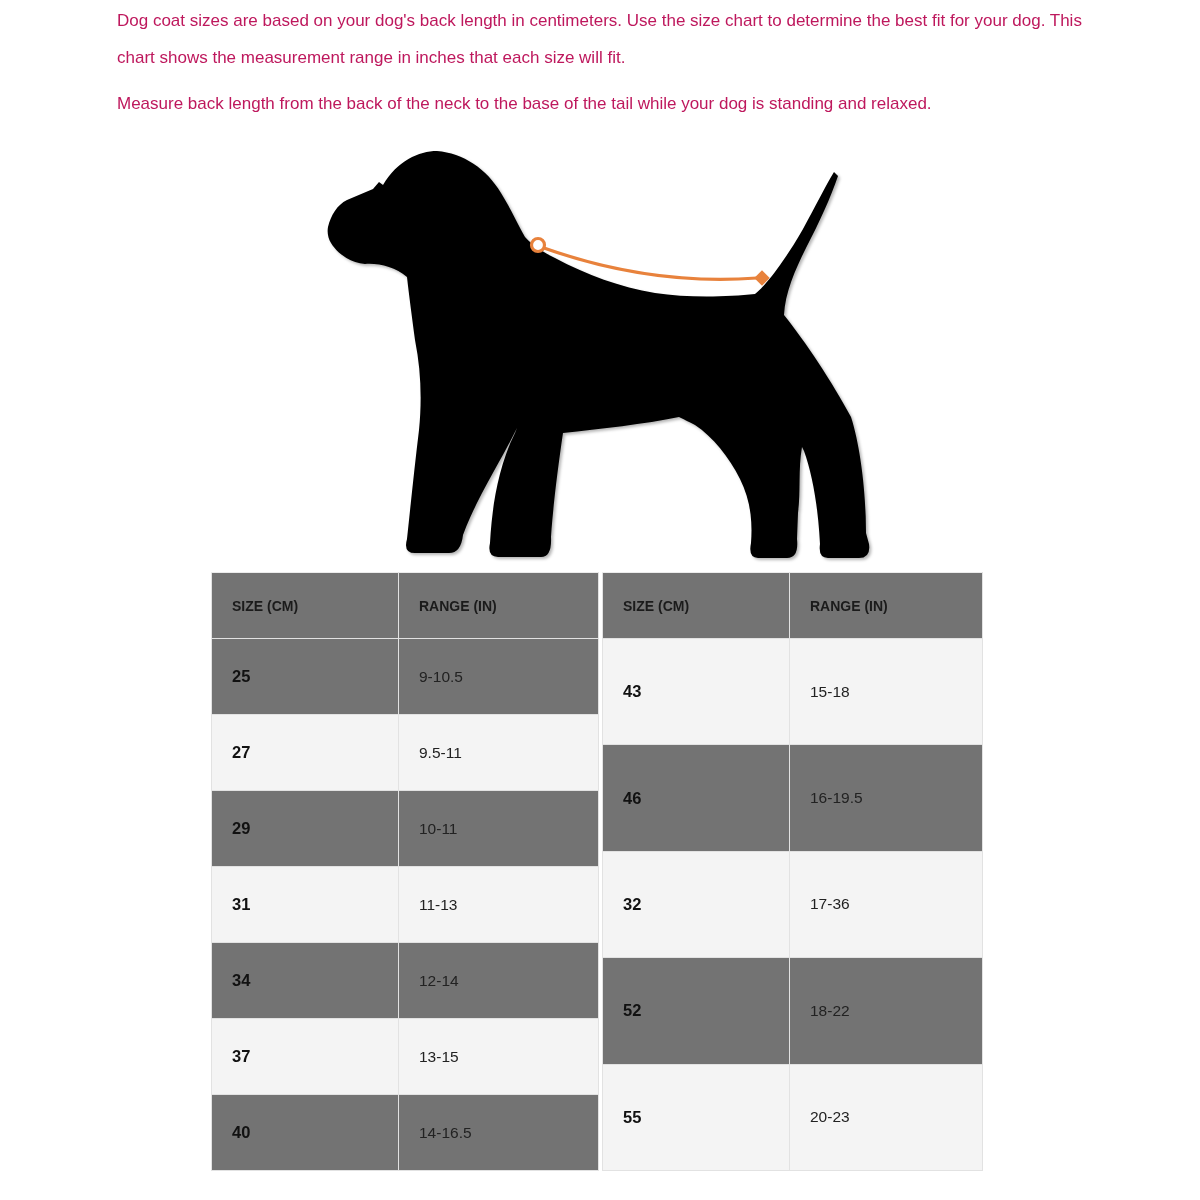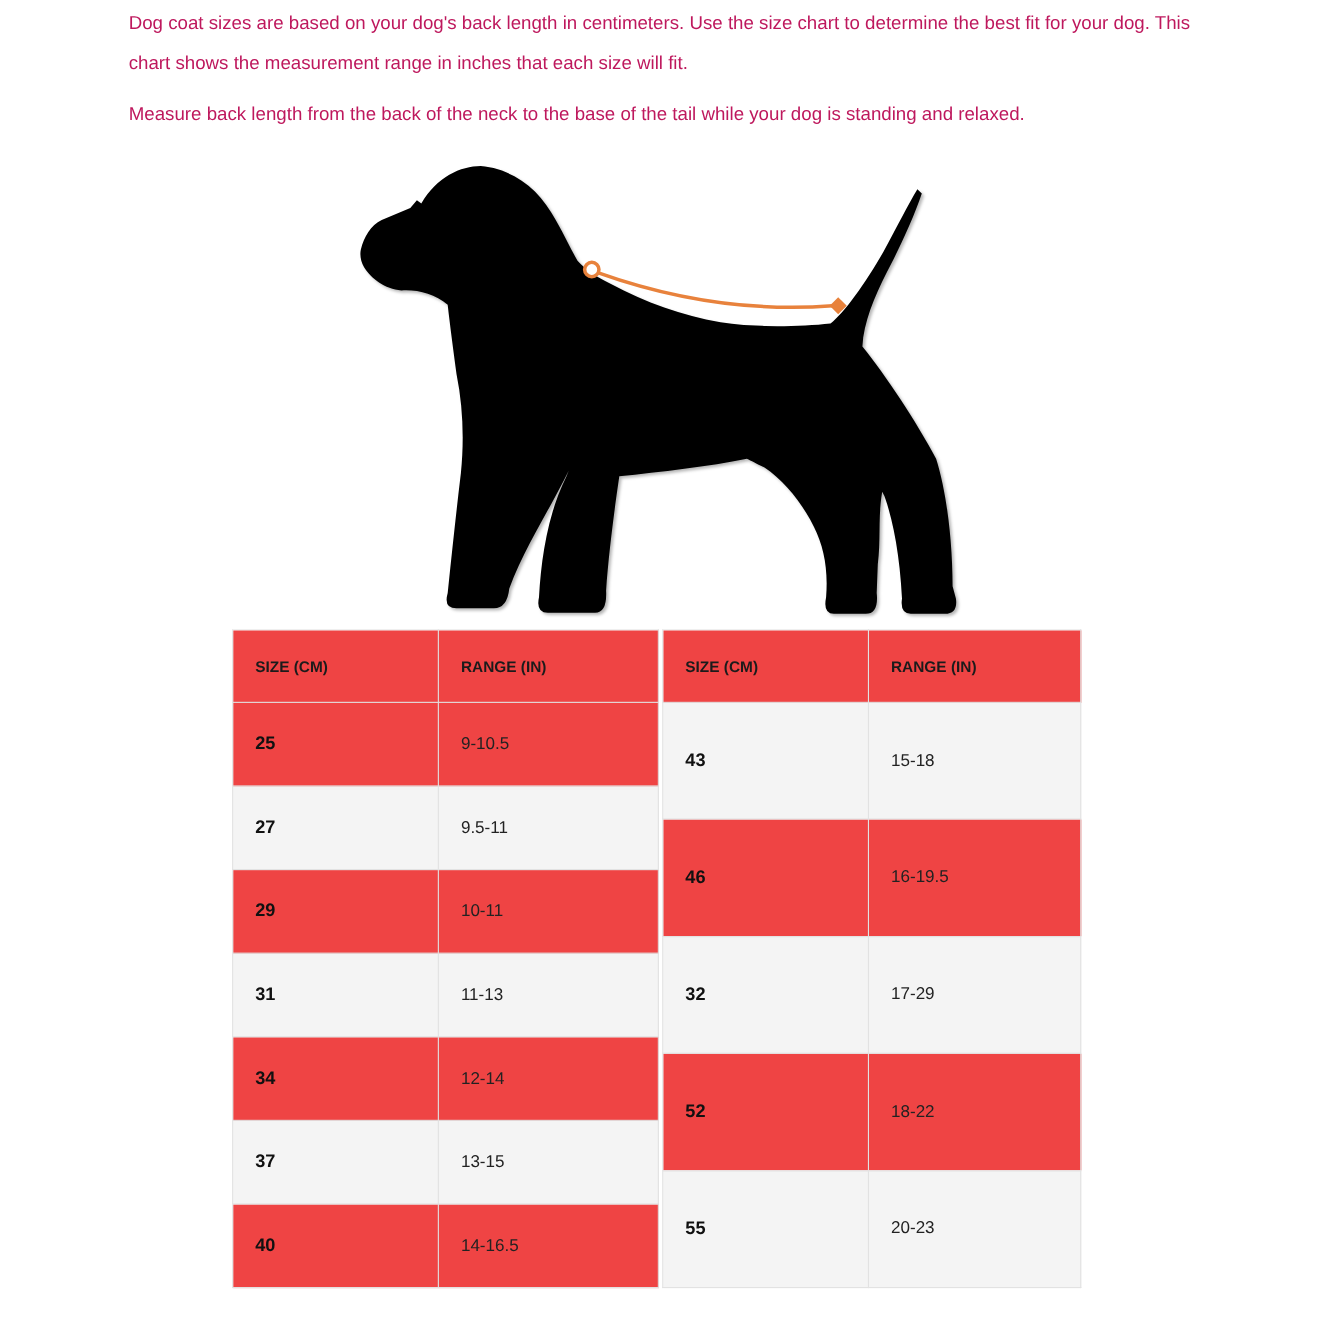--- a/index.html
+++ b/index.html
@@ -39,21 +39,21 @@
   }
   table {
     border-collapse: collapse;
     table-layout: fixed;
   }
   th, td {
     border: 1px solid #e2e2e2;
     text-align: left;
     padding: 0 0 0 20px;
     vertical-align: middle;
-    background: #ef4444;
+    background: #737373;
   }
   th {
     border-top-color: #ececec;
     height: 65px;
     font-size: 14px;
     font-weight: bold;
     color: #1b1b1b;
   }
   td { height: 75px; }
   td.size  { font-weight: bold; font-size: 16.5px; color: #111; }
@@ -180,21 +180,21 @@
         <tr class="shaded">
           <td class="size">43</td>
           <td class="range">15-18</td>
         </tr>
         <tr>
           <td class="size">46</td>
           <td class="range">16-19.5</td>
         </tr>
         <tr class="shaded">
           <td class="size">32</td>
-          <td class="range">17-29</td>
+          <td class="range">17-36</td>
         </tr>
         <tr>
           <td class="size">52</td>
           <td class="range">18-22</td>
         </tr>
         <tr class="shaded">
           <td class="size">55</td>
           <td class="range">20-23</td>
         </tr>
       </tbody>

